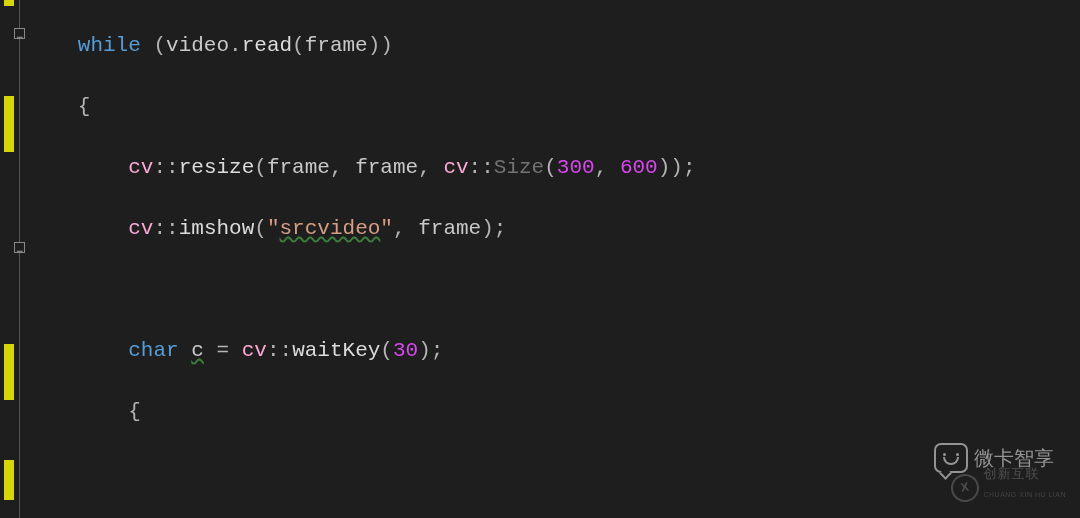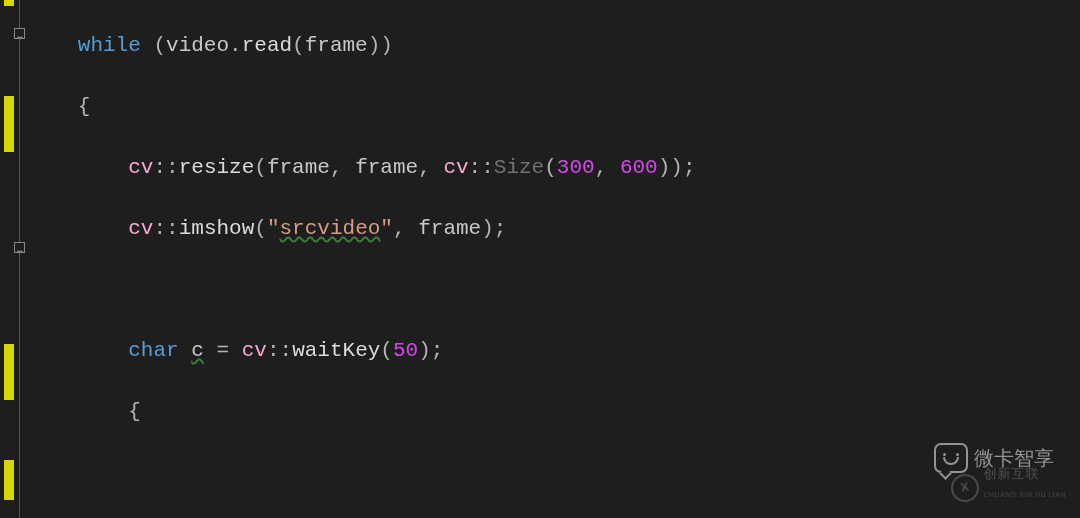--- a/index.html
+++ b/index.html
@@ -153,21 +153,21 @@
     <div class="fold-box" style="top:28px"></div>
     <div class="fold-box" style="top:242px"></div>
   </div>
 
   <div class="code">
 <div class="line">   <span class="kw">while</span><span class="paren"> (</span><span class="obj">video</span><span class="punc">.</span><span class="id">read</span><span class="paren">(</span><span class="obj">frame</span><span class="paren">))</span></div>
 <div class="line">   <span class="brace">{</span></div>
 <div class="line">   <span>    </span><span class="ns">cv</span><span class="punc">::</span><span class="id">resize</span><span class="paren">(</span><span class="obj">frame</span><span class="punc">, </span><span class="obj">frame</span><span class="punc">, </span><span class="ns">cv</span><span class="punc">::</span><span class="type">Size</span><span class="paren">(</span><span class="num">300</span><span class="punc">, </span><span class="num">600</span><span class="paren">));</span></div>
 <div class="line">   <span>    </span><span class="ns">cv</span><span class="punc">::</span><span class="id">imshow</span><span class="paren">(</span><span class="str">"</span><span class="str squiggle">srcvideo</span><span class="str">"</span><span class="punc">, </span><span class="obj">frame</span><span class="paren">);</span></div>
 <div class="line"><span></span></div>
-<div class="line">   <span>    </span><span class="kw">char</span><span> </span><span class="obj squiggle">c</span><span class="op"> = </span><span class="ns">cv</span><span class="punc">::</span><span class="id">waitKey</span><span class="paren">(</span><span class="num">50</span><span class="paren">);</span></div>
+<div class="line">   <span>    </span><span class="kw">char</span><span> </span><span class="obj squiggle">c</span><span class="op"> = </span><span class="ns">cv</span><span class="punc">::</span><span class="id">waitKey</span><span class="paren">(</span><span class="num">30</span><span class="paren">);</span></div>
 <div class="line">   <span>    </span><span class="brace">{</span></div>
 
 
 
 
 
 
 
   </div>
 

